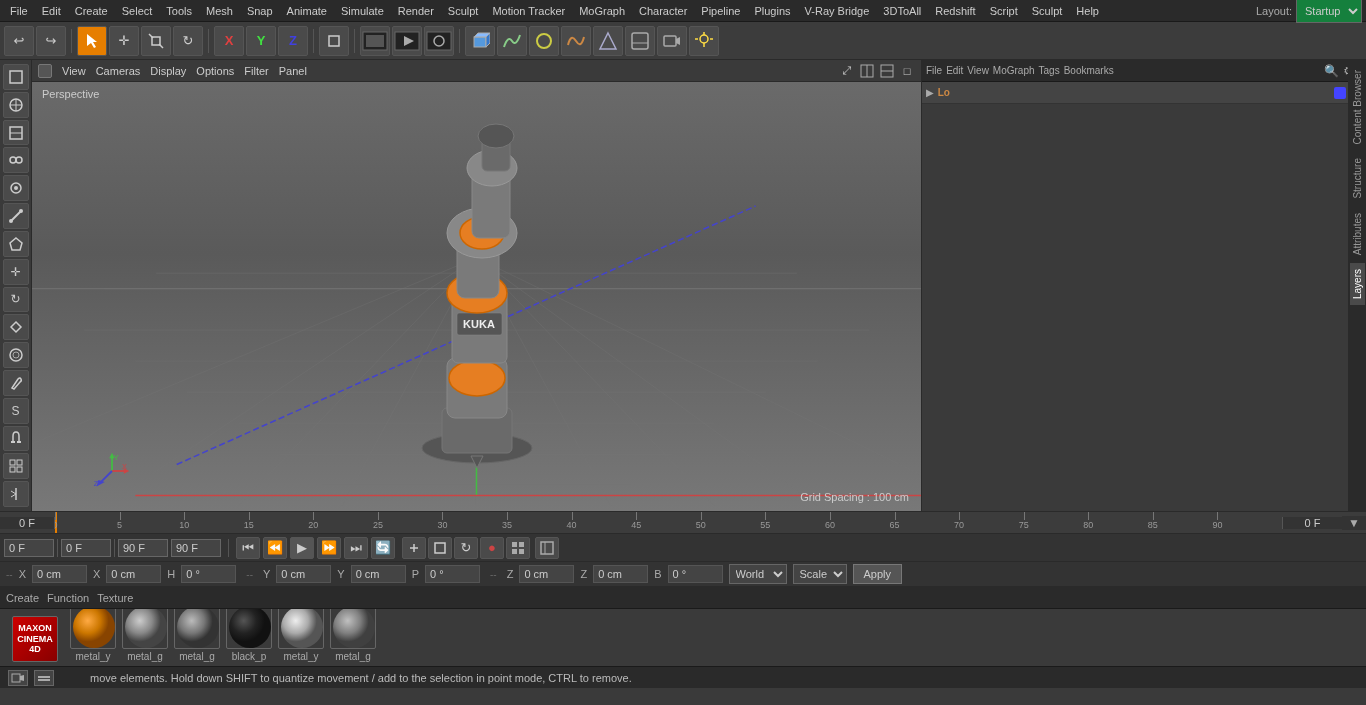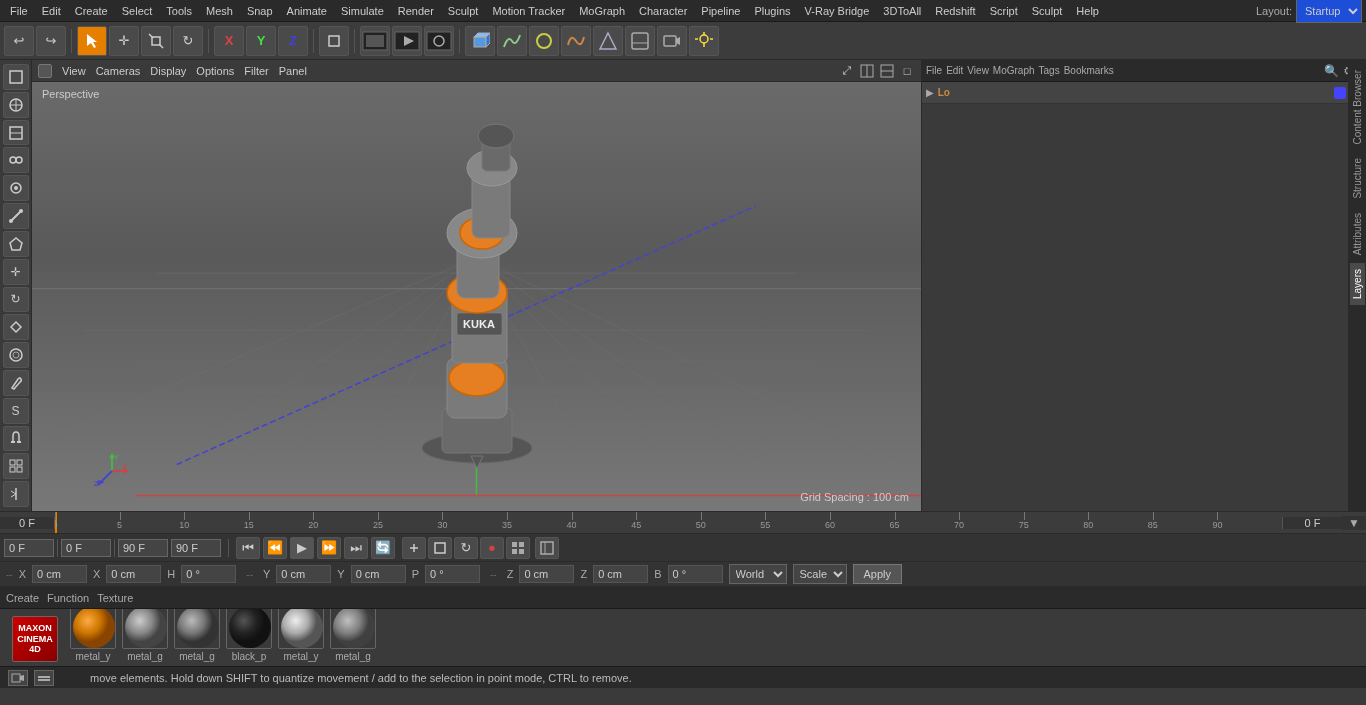--- a/index.html
+++ b/index.html
@@ -11,21 +11,21 @@
       background: #2a2a2a; border-bottom: 1px solid #1a1a1a;
       padding: 0 4px; gap: 2px;
     }
     .menu-item {
       padding: 2px 6px; cursor: pointer; color: #ccc; font-size: 11px;
     }
     #layout-area {
       margin-left: auto; display: flex; align-items: center; gap: 4px;
     }
     #layout-select {
-      background: #1d4ed8; border: 1px solid #666; color: #ccc; font-size: 11px;
+      background: #15803d; border: 1px solid #666; color: #ccc; font-size: 11px;
       padding: 1px 4px; height: 24px;
     }
 
     
     #toolbar {
       display: flex; align-items: center; height: 38px;
       background: #3c3c3c; border-bottom: 1px solid #2a2a2a;
       padding: 0 4px; gap: 2px;
     }
     .tb-btn {

